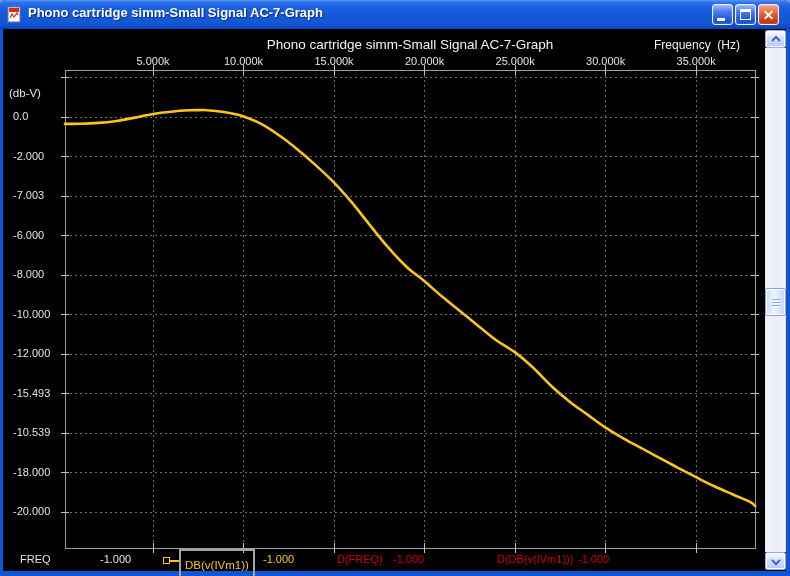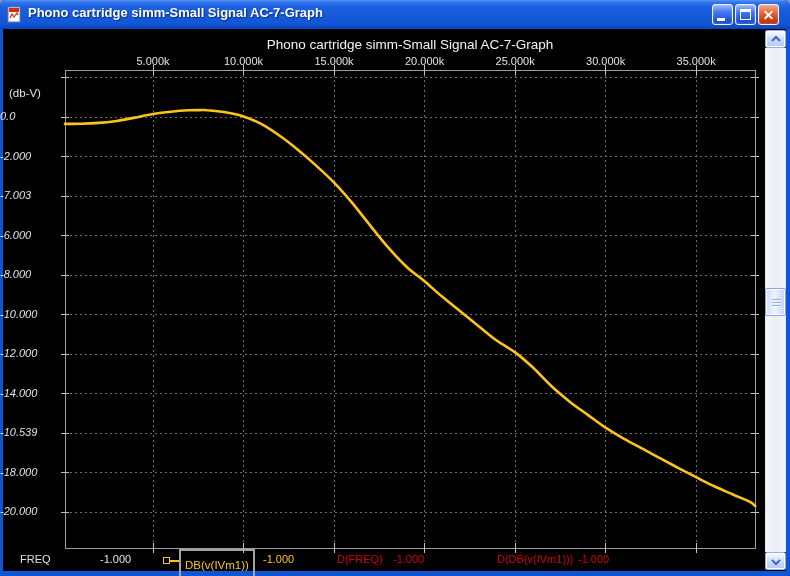--- a/index.html
+++ b/index.html
@@ -35,21 +35,21 @@
   .glyph-x2{transform:rotate(-45deg);}
   
   #client{position:absolute;left:3px;top:29px;width:783px;height:542px;background:#000000;}
   #plot-svg{position:absolute;left:0;top:0;width:790px;height:576px;pointer-events:none;}
   #labels{position:absolute;left:0;top:0;width:790px;height:576px;pointer-events:none;}
   .plot-label{position:absolute;color:#e3e3e3;font-size:11px;white-space:pre;}
   #chart-title{left:65px;top:37px;width:690px;text-align:center;font-size:13.5px;color:#f4f4f4;}
   #freq-label{left:560px;top:38px;width:180px;text-align:right;font-size:12px;color:#efefef;}
   #dbv-label{left:9px;top:87px;font-size:11.5px;}
   .xtick{top:55px;width:70px;text-align:center;}
-  .ytick{left:0;font-style:italic;}
+  .ytick{left:13px;}
   
   #status-bar{position:absolute;left:3px;top:549px;width:759px;height:22px;}
   .st-item{position:absolute;top:4px;font-size:11px;white-space:pre;}
   .legend-box{
     position:absolute;top:0;height:32px;display:flex;align-items:center;
     border:2px solid #a3a3a3;padding:12px 4px;cursor:pointer;
   }
   .legend-box span{font-size:11.5px;white-space:pre;}
   .legend-marker{position:absolute;top:8px;width:20px;height:9px;}
   .lm-sq{position:absolute;left:0;top:0;width:7px;height:7px;border:1px solid #fdc41a;}
@@ -168,36 +168,37 @@
       <line x1="751" y1="433" x2="759" y2="433" stroke="#C0C0C0" stroke-width="1" shape-rendering="crispEdges"></line>
       <line x1="61" y1="472.5" x2="69" y2="472.5" stroke="#C0C0C0" stroke-width="1" shape-rendering="crispEdges"></line>
       <line x1="751" y1="472.5" x2="759" y2="472.5" stroke="#C0C0C0" stroke-width="1" shape-rendering="crispEdges"></line>
       <line x1="61" y1="512" x2="69" y2="512" stroke="#C0C0C0" stroke-width="1" shape-rendering="crispEdges"></line>
       <line x1="751" y1="512" x2="759" y2="512" stroke="#C0C0C0" stroke-width="1" shape-rendering="crispEdges"></line>
       <path d="M65.0 123.9 C67.6 123.9 75.0 123.9 80.6 123.7 C86.2 123.6 92.7 123.4 98.7 122.9 C104.7 122.5 110.8 121.8 116.8 121.0 C122.8 120.1 128.9 118.7 134.9 117.6 C140.9 116.4 147.0 115.0 153.0 114.0 C159.0 113.0 165.1 112.3 171.1 111.7 C177.1 111.0 184.4 110.5 189.2 110.3 C194.0 110.0 197.1 110.1 200.1 110.1 C203.1 110.1 203.1 109.9 207.3 110.3 C211.5 110.6 219.4 111.2 225.4 112.3 C231.5 113.3 237.5 114.4 243.5 116.4 C249.6 118.4 255.6 120.9 261.6 124.1 C267.7 127.3 273.7 131.5 279.7 135.8 C285.8 140.0 291.8 144.8 297.8 149.8 C303.9 154.7 309.9 159.9 315.9 165.4 C322.0 170.9 328.0 176.3 334.1 182.6 C340.1 188.8 346.1 195.7 352.2 202.9 C358.2 210.1 364.2 218.2 370.3 225.6 C376.3 233.1 382.3 240.9 388.4 247.7 C394.4 254.6 400.4 261.1 406.5 266.7 C412.5 272.3 418.5 276.3 424.6 281.3 C430.6 286.4 436.6 292.1 442.7 297.1 C448.7 302.2 454.8 306.9 460.8 311.7 C466.8 316.6 472.9 321.5 478.9 326.4 C484.9 331.2 491.0 336.4 497.0 340.8 C503.0 345.1 509.1 347.9 515.1 352.4 C521.1 356.9 527.2 362.2 533.2 367.8 C539.2 373.4 545.3 380.4 551.3 386.0 C557.3 391.6 563.4 396.6 569.4 401.4 C575.4 406.2 581.5 410.3 587.5 414.6 C593.6 419.0 599.6 423.7 605.6 427.7 C611.7 431.7 617.7 435.3 623.7 438.7 C629.8 442.2 635.8 445.2 641.8 448.4 C647.9 451.6 653.9 454.9 659.9 458.1 C666.0 461.3 672.0 464.6 678.0 467.8 C684.1 471.0 690.1 474.1 696.1 477.2 C702.2 480.3 708.2 483.5 714.3 486.3 C720.3 489.2 726.3 491.6 732.4 494.2 C738.4 496.9 746.7 500.1 750.5 502.1 C754.3 504.1 754.4 505.4 755.2 506.1" fill="none" stroke="#FDC41A" stroke-width="2.6" stroke-linecap="round" stroke-linejoin="round"></path>
     </svg>
 
   <div id="labels">
     <div id="chart-title" class="plot-label">Phono cartridge simm-Small Signal AC-7-Graph</div>
+    <div id="freq-label" class="plot-label">Frequency  (Hz)</div>
     <div id="dbv-label" class="plot-label">(db-V)</div>
   <div class="plot-label xtick" style="left: 118px;">5.000k</div>
       <div class="plot-label xtick" style="left: 208.525px;">10.000k</div>
       <div class="plot-label xtick" style="left: 299.05px;">15.000k</div>
       <div class="plot-label xtick" style="left: 389.575px;">20.000k</div>
       <div class="plot-label xtick" style="left: 480.1px;">25.000k</div>
       <div class="plot-label xtick" style="left: 570.625px;">30.000k</div>
       <div class="plot-label xtick" style="left: 661.15px;">35.000k</div>
       <div class="plot-label ytick" style="top: 110px;">0.0</div>
       <div class="plot-label ytick" style="top: 149.5px;">-2.000</div>
       <div class="plot-label ytick" style="top: 189px;">-7.003</div>
       <div class="plot-label ytick" style="top: 228.5px;">-6.000</div>
       <div class="plot-label ytick" style="top: 268px; text-align: right;">-8.000</div>
       <div class="plot-label ytick" style="top: 307.5px;">-10.000</div>
       <div class="plot-label ytick" style="top: 347px;">-12.000</div>
-      <div class="plot-label ytick" style="top: 386.5px;">-14.000</div>
+      <div class="plot-label ytick" style="top: 386.5px;">-15.493</div>
       <div class="plot-label ytick" style="top: 426px;">-10.539</div>
       <div class="plot-label ytick" style="top: 465.5px;">-18.000</div>
       <div class="plot-label ytick" style="top: 505px;">-20.000</div>
     </div>
 
   <div id="status-bar">
       <span class="st-item" style="left: 17px; color: rgb(227, 227, 227);">FREQ</span>
       <span class="st-item" style="left: 97px; color: rgb(227, 227, 227);">-1.000</span>
       <span class="legend-marker" style="left: 160px;">
         <span class="lm-sq"></span>

